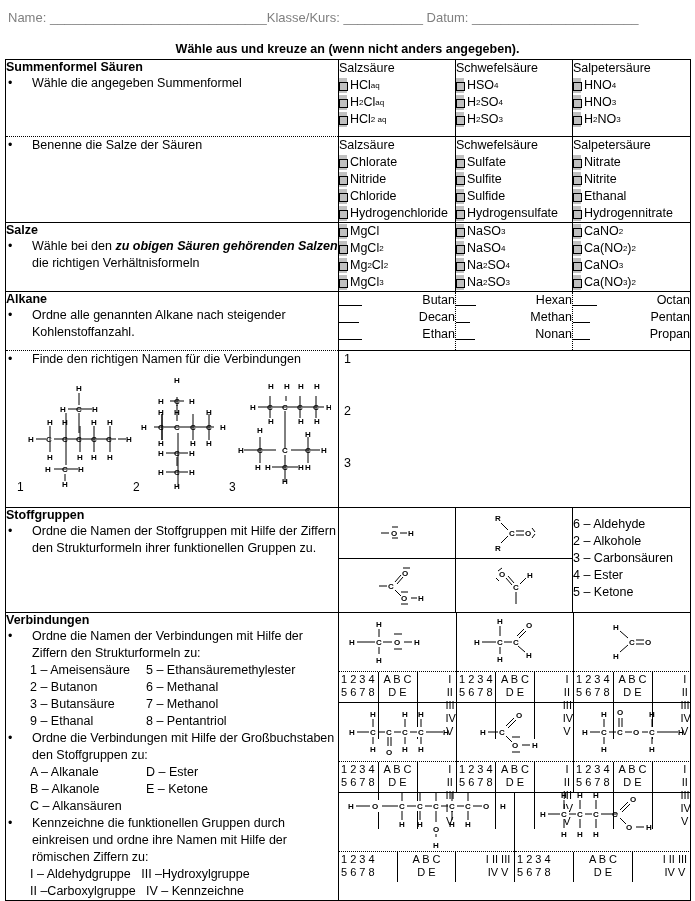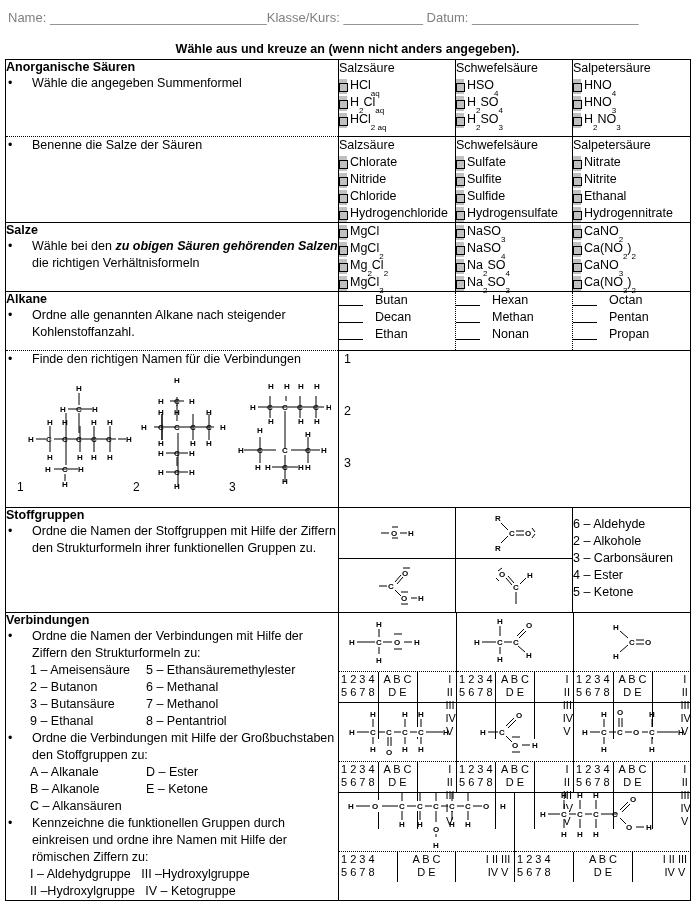--- a/index.html
+++ b/index.html
@@ -7,28 +7,28 @@
   .hdr{position:absolute;left:8px;top:10px;font-size:13px;color:#7f7f7f;white-space:pre;}
   .instr{position:absolute;left:0;width:695px;top:42px;text-align:center;font-size:12.5px;font-weight:bold;}
   table.main{position:absolute;left:5px;top:59px;width:685px;border-collapse:collapse;table-layout:fixed;font-size:12.5px;}
   table.main td{border:1.4px solid #000;vertical-align:top;padding:0;}
   .lft{padding:2px 4px;}
   .ttl{font-weight:bold;display:block;line-height:15px;}
   .bul{display:flex;line-height:17px;}
   .bul .dot{width:24px;flex:none;padding-left:2px;}
   .bul .tx{flex:1;}
   .opts{padding:2px 5px;line-height:17px;}
-  .opt{display:flex;align-items:flex-end;height:17px;white-space:nowrap;}
+  .opt{display:flex;align-items:center;height:17px;white-space:nowrap;}
   .cb{display:inline-block;width:8px;height:15px;background:#c0c0c0;margin-right:3px;position:relative;flex:none;}
   .cb::after{content:"";position:absolute;left:0;top:4px;width:7px;height:7px;border:1px solid #000;background:transparent;}
   sub{font-size:8px;line-height:0;}
   .dash-top{border-top:1.4px dotted #000 !important;}
   .dash-bot{border-bottom:1.4px dotted #000 !important;}
   .alk{padding:2px 5px;line-height:17px;}
-  .alk .row{display:flex;height:17px;}
+  .alk .row{display:flex;height:17px;gap:48px;}
   .alk .bl{width:24px;border-bottom:1px solid #000;height:13px;margin-right:12px;}
   .numsmall{font-size:12.5px;line-height:52px;padding-left:5px;}
   .ansrow{height:30px;border-top:1.4px dotted #000;}
   .ansrow table{width:100%;height:100%;border-collapse:collapse;table-layout:fixed;}
   .ansrow table td{border:none;border-right:1px solid #000;font-size:11px;line-height:13px;padding:1px 2px;font-family:"Liberation Sans",sans-serif;}
   .ansrow table td:last-child{border-right:none;padding-left:28px;}
   .svgcell{display:flex;align-items:center;justify-content:center;}
   .list5{padding:4px 5px;line-height:17px;}
   .verb-list{line-height:17px;padding-left:24px;}
   .two{display:grid;grid-template-columns:116px 1fr;}
@@ -43,21 +43,21 @@
   <colgroup>
       <col style="width:333px">
       <col style="width:117px">
       <col style="width:117px">
       <col style="width:118px">
     </colgroup>
 
   <tbody>
       <tr style="height:77px">
     <td class="lft dash-bot">
-      <span class="ttl">Anorganische Säuren</span>
+      <span class="ttl">Summenformel Säuren</span>
       <div class="bul">
             <span class="dot">•</span>
             <span class="tx">Wähle die angegeben Summenformel</span>
           </div>
     </td>
     <td class="opts">
       <div>Salzsäure</div>
       <div class="opt"><span class="cb"></span>HCl <sub>aq</sub></div>
       <div class="opt"><span class="cb"></span>H<sub>2</sub>Cl <sub>aq</sub></div>
       <div class="opt"><span class="cb"></span>HCl<sub>2 aq</sub></div>
@@ -474,21 +474,21 @@
           <div>D – Ester</div>
           <div>E – Ketone</div>
         </div>
       </div>
       <div class="bul">
             <span class="dot">•</span>
             <span class="tx">Kennzeichne die funktionellen  Gruppen durch einkreisen und ordne ihre Namen mit Hilfe der römischen Ziffern zu:</span>
           </div>
       <div class="verb-list">
         <div style="white-space:pre">I – Aldehydgruppe   III –Hydroxylgruppe</div>
-        <div style="white-space:pre">II –Hydroxylgruppe   IV – Ketogruppe</div>
+        <div style="white-space:pre">II –Carboxylgruppe   IV – Kennzeichne</div>
       </div>
     </td>
     <td colspan="3" style="padding:0">
       <div id="compound-grid">
             <div style="display:grid;grid-template-columns:117px 117px 118px;border-bottom:1.4px solid #000">
               <div style="">
         <div class="svgcell" style="height:58px">
                   <svg width="110" height="56" font-family="Liberation Sans, sans-serif" font-size="8" font-weight="bold" stroke="#000">
                     <line x1="36" y1="15" x2="36" y2="23"></line>
                     <line x1="36" y1="33" x2="36" y2="40"></line>

